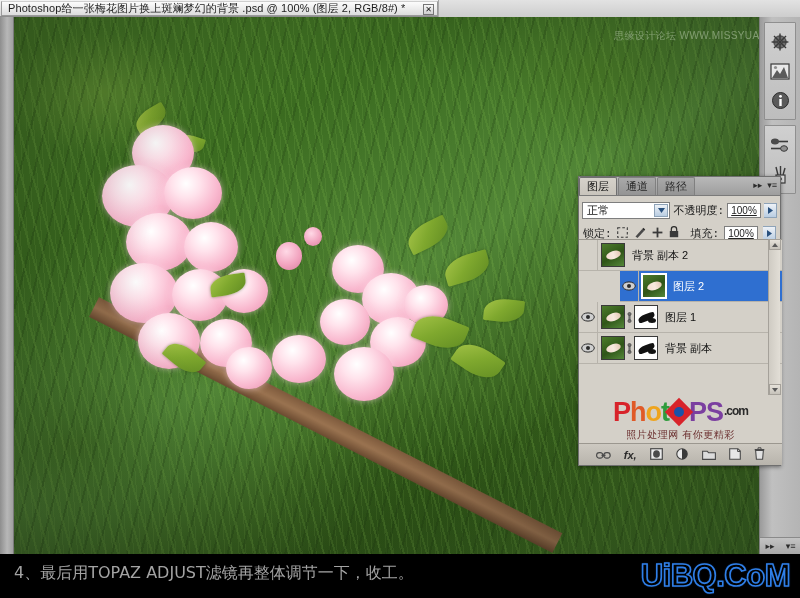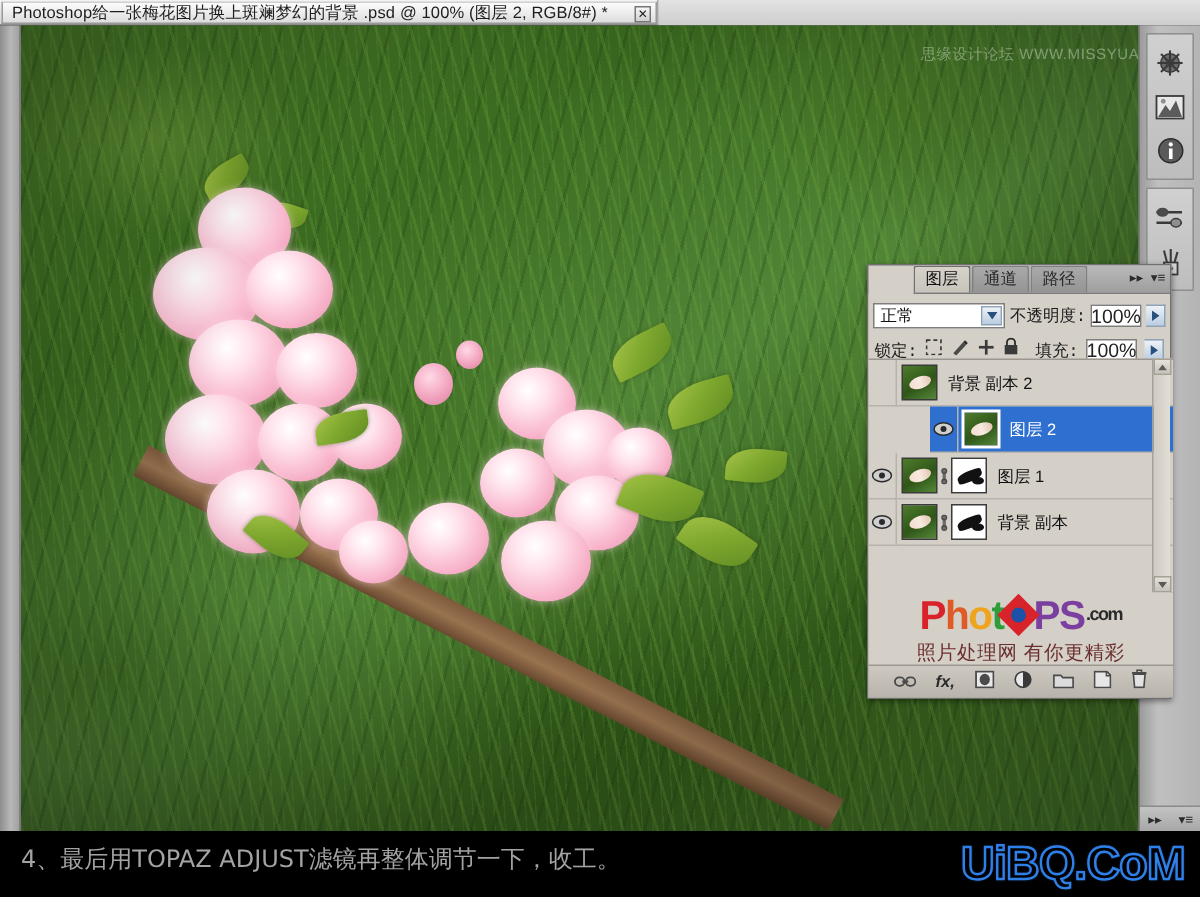--- a/index.html
+++ b/index.html
@@ -73,36 +73,36 @@
   .dock-btn svg{display:block;}
   .dock-tail{position:absolute;left:0;bottom:0;width:41px;height:17px;
     background:linear-gradient(to bottom,#c3c3c3,#a7a7a7);border-top:1px solid #8a8a8a;
     display:flex;align-items:center;justify-content:space-around;box-sizing:border-box;}
 
   
   .layers{position:absolute;left:578px;top:159px;width:203px;height:290px;
     background:#d4d0c8;border:1px solid #6f6f6f;box-sizing:border-box;
     box-shadow:0 1px 4px rgba(0,0,0,.45);}
   .lp-tabs{height:19px;background:linear-gradient(to bottom,#b9b9b9,#9e9e9e);
-    border-bottom:1px solid #7a7a7a;display:flex;align-items:flex-end;box-sizing:border-box;position:relative;margin-left:30px;}
+    border-bottom:1px solid #7a7a7a;display:flex;align-items:flex-end;box-sizing:border-box;position:relative;}
   .lp-tab{font-size:11px;color:#2a2a2a;padding:2px 7px 2px;margin-right:1px;
     background:linear-gradient(to bottom,#a9a9a9,#949494);border:1px solid #808080;border-bottom:none;
     border-radius:2px 2px 0 0;line-height:13px;box-sizing:border-box;}
   .lp-tab.active{background:linear-gradient(to bottom,#d6d2ca,#c8c4bc);color:#111;border-color:#6f6f6f;}
   .lp-tabctl{position:absolute;right:3px;top:3px;display:flex;align-items:center;gap:5px;}
   .lp-row{display:flex;align-items:center;box-sizing:border-box;}
   .lp-mode{height:21px;padding:14px 3px;gap:3px;background:#d4d0c8;}
   .combo{flex:1;height:17px;background:#fff;border:1px solid #7e7e7e;display:flex;align-items:center;
     font-size:11px;color:#111;padding-left:4px;box-sizing:border-box;position:relative;}
   .combo-arrow{position:absolute;right:1px;top:1px;width:14px;height:13px;
     background:linear-gradient(to bottom,#eef2f7,#b9cde2);border:1px solid #8ea3b8;
     display:flex;align-items:center;justify-content:center;box-sizing:border-box;}
   .lbl{font-size:11px;color:#1b1b1b;white-space:nowrap;font-family:Liberation Mono, monospace;}
-  .numbox{width:34px;height:15px;background:#fff;border:1px solid #7e7e7e;font-size:13px;color:#222;
-    display:flex;align-items:center;justify-content:center;box-sizing:border-box;}
+  .numbox{width:34px;height:15px;background:#fff;border:1px solid #7e7e7e;font-size:10px;color:#222;
+    display:flex;align-items:center;justify-content:center;box-sizing:border-box;text-decoration:underline;}
   .spin{width:13px;height:15px;background:linear-gradient(to bottom,#eef2f7,#b9cde2);
     border:1px solid #8ea3b8;border-left:none;display:flex;align-items:center;justify-content:center;box-sizing:border-box;}
   .lp-lock{height:19px;padding:1px 4px;gap:5px;background:#d4d0c8;border-bottom:1px solid #9b978f;}
   .lockicons{display:flex;gap:6px;align-items:center;}
   .lp-list{position:absolute;left:0;top:62px;width:203px;height:156px;background:#d4d0c8;
     border-top:1px solid #9b978f;box-sizing:border-box;overflow:hidden;}
   .layer{height:31px;display:flex;align-items:center;border-bottom:1px solid #b7b3ab;box-sizing:border-box;position:relative;}
   .layer.sel{background:#2f6fd0;margin-left:41px;}
   .eye{width:19px;height:31px;display:flex;align-items:center;justify-content:center;
     border-right:1px solid #b7b3ab;box-sizing:border-box;flex:0 0 19px;}
@@ -124,21 +124,21 @@
   .sb-btn{width:12px;height:11px;background:linear-gradient(to bottom,#e6e2da,#c6c2ba);
     border:1px solid #a5a19a;display:flex;align-items:center;justify-content:center;box-sizing:border-box;}
   .lp-logo{position:absolute;left:0;top:218px;width:203px;height:49px;background:#d4d0c8;
     display:flex;flex-direction:column;align-items:center;justify-content:center;}
   .logo-row{display:flex;align-items:center;font-size:27px;font-weight:bold;line-height:26px;letter-spacing:-1px;}
   .logo-row span{display:inline-block;}
   .dia{position:relative;width:22px;height:22px;margin:0 -1px;}
   .dia i{position:absolute;left:1px;top:1px;width:20px;height:20px;background:#d8232a;transform:rotate(45deg);display:block;}
   .dia b{position:absolute;left:6px;top:6px;width:10px;height:10px;border-radius:50%;background:#1b52a8;display:block;}
   .logo-com{font-size:12px;font-weight:bold;color:#2a2a2a;margin-left:1px;align-self:flex-end;margin-bottom:3px;}
-  .logo-sub{font-size:13px;color:#6b2f2f;margin-top:1px;letter-spacing:.5px;}
+  .logo-sub{font-size:10px;color:#6b2f2f;margin-top:1px;letter-spacing:.5px;}
   .lp-bottom{position:absolute;left:0;bottom:0;width:203px;height:22px;
     background:linear-gradient(to bottom,#cdc9c1,#b8b4ac);border-top:1px solid #9b978f;
     display:flex;align-items:center;justify-content:space-around;padding:0 10px;box-sizing:border-box;}
 
   
   .caption{position:absolute;left:0;top:554px;width:800px;height:44px;background:#000;}
   .caption-txt{position:absolute;left:14px;top:9px;font-size:16px;color:#a3a3a3;white-space:nowrap;
     font-family:"DejaVu Sans","Liberation Sans",sans-serif;}
   .uibq{position:absolute;right:10px;top:4px;font-size:31px;font-weight:bold;color:#000;line-height:36px;
     -webkit-text-stroke:1.6px #2f7fe8;text-shadow:0 0 2px #2f7fe8;letter-spacing:-.5px;}

